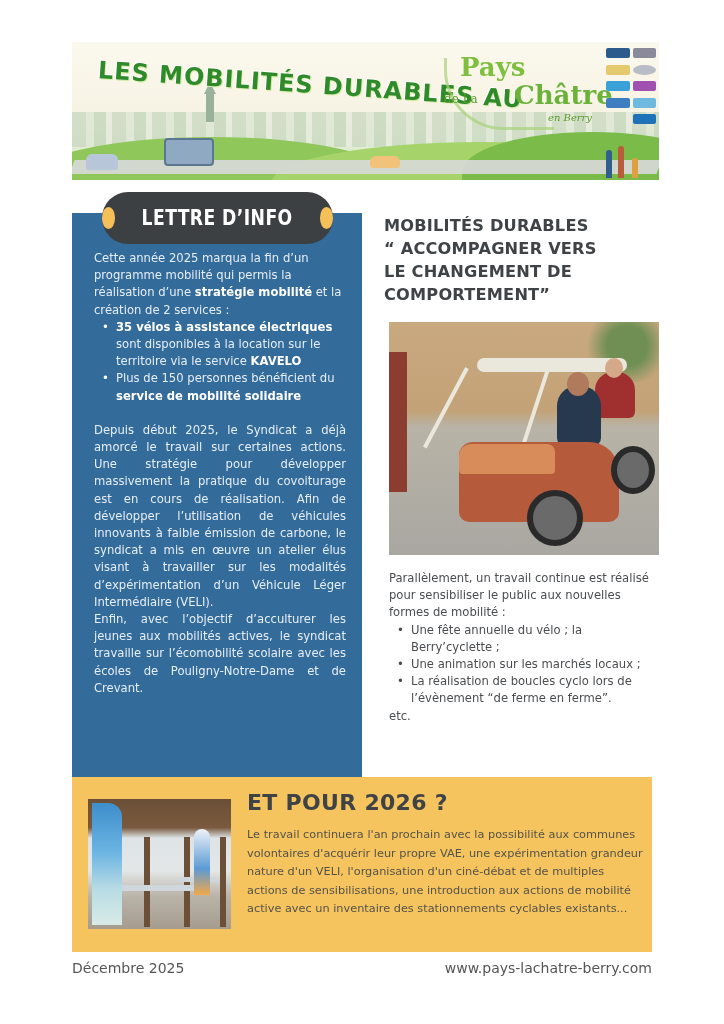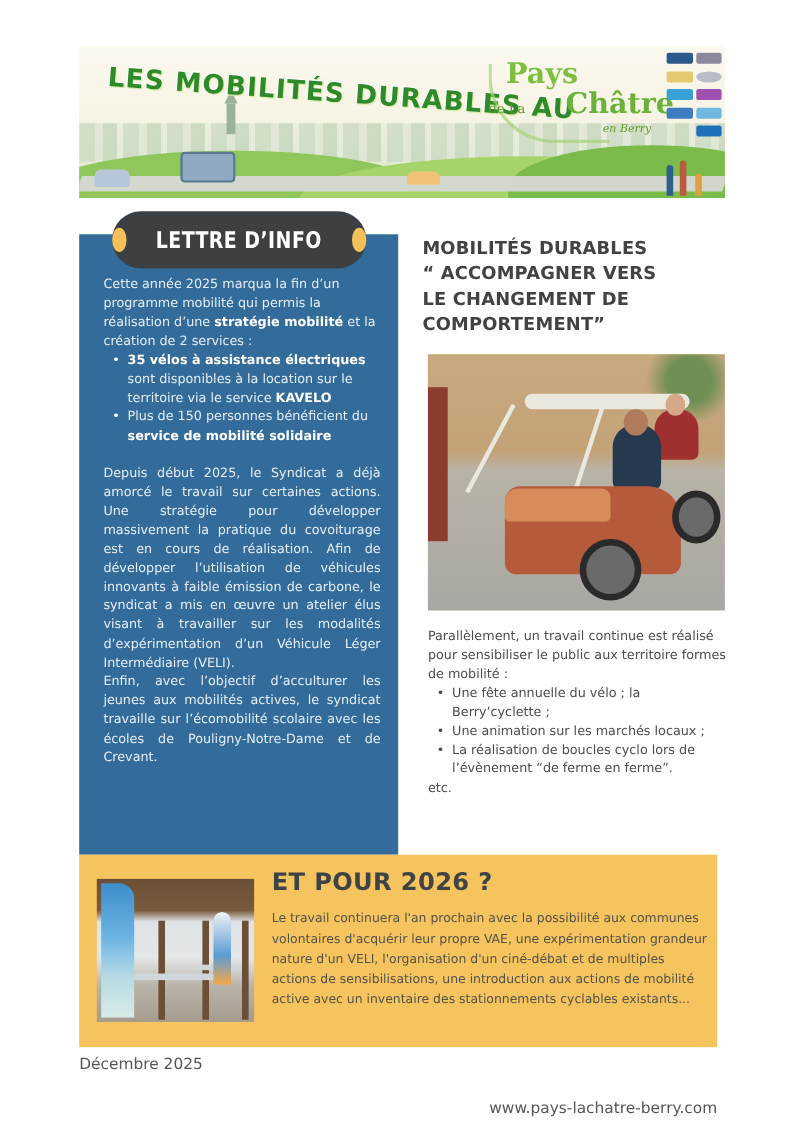--- a/index.html
+++ b/index.html
@@ -81,21 +81,21 @@
   .photo-market .banner-flag { position:absolute; left:4px; top:4px; width:30px; height:122px; background:linear-gradient(180deg,#3e8ecb 0%,#6bb4e3 40%,#b7dbe5 70%,#d9ebe6 100%); border-radius:0 14px 0 0; }
   .photo-market .banner-flag2 { position:absolute; left:106px; top:30px; width:16px; height:66px; background:linear-gradient(180deg,#eef2f7 0%,#5b9bd5 60%,#f2a84a 100%); border-radius:8px 8px 0 0; }
   .photo-market .post { position:absolute; top:38px; width:6px; height:90px; background:#6b4f36; }
   .photo-market .table { position:absolute; left:34px; top:86px; width:80px; height:6px; background:#cfd6dc; }
   .photo-market .table2 { position:absolute; left:90px; top:78px; width:40px; height:5px; background:#cfd6dc; }
   .yellow-title { position:absolute; left:247px; top:790px; font-family:"DejaVu Sans", sans-serif; font-weight:bold; font-size:22px; color:#3f4346; letter-spacing:0.3px; }
   .yellow-text { position:absolute; left:247px; top:826px; width:400px; font-family:"DejaVu Sans", sans-serif; font-size:11.3px; line-height:18.5px; color:#55524a; }
 
   
   .footer-date { position:absolute; left:72px; top:960px; font-family:"DejaVu Sans", sans-serif; font-size:14px; color:#555;text-align:center; }
-  .footer-url { position:absolute; right:72px; top:960px; font-family:"DejaVu Sans", sans-serif; font-size:14px; color:#555;margin-top:40px; }
+  .footer-url { position:absolute; right:72px; top:960px; font-family:"DejaVu Sans", sans-serif; font-size:14px; color:#555; }
 </style>
 </head>
 <body>
 
 <div class="banner">
   <div class="sky-town"></div>
   <div class="steeple"></div>
   <div class="hill1"></div>
   <div class="hill2"></div>
   <div class="hill3"></div>
@@ -161,21 +161,21 @@
   <div class="person2"></div>
   <div class="head2"></div>
   <div class="person1"></div>
   <div class="head1"></div>
   <div class="body"></div>
   <div class="hood"></div>
   <div class="wheel w2"></div>
   <div class="wheel w1"></div>
 </div>
 <div class="right-text">
-  <p>Parallèlement, un travail continue est réalisé pour sensibiliser le public aux territoire formes de mobilité :</p>
+  <p>Parallèlement, un travail continue est réalisé pour sensibiliser le public aux nouvelles formes de mobilité :</p>
   <ul>
     <li>Une fête annuelle du vélo ; la Berry’cyclette ;</li>
     <li>Une animation sur les marchés locaux ;</li>
     <li>La réalisation de boucles cyclo lors de l’évènement “de ferme en ferme”.</li>
   </ul>
   <p>etc.</p>
 </div>
 
 <div class="yellow-box"></div>
 <div class="photo-market" title="Stand Kavelo sous une halle">

